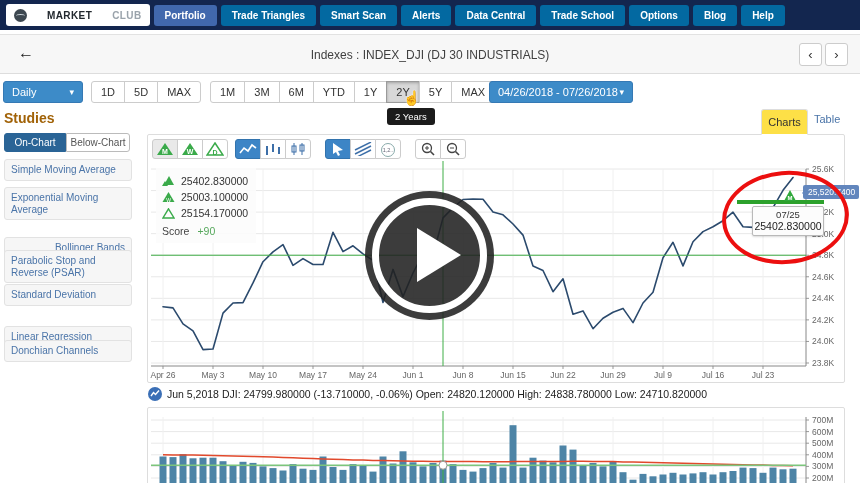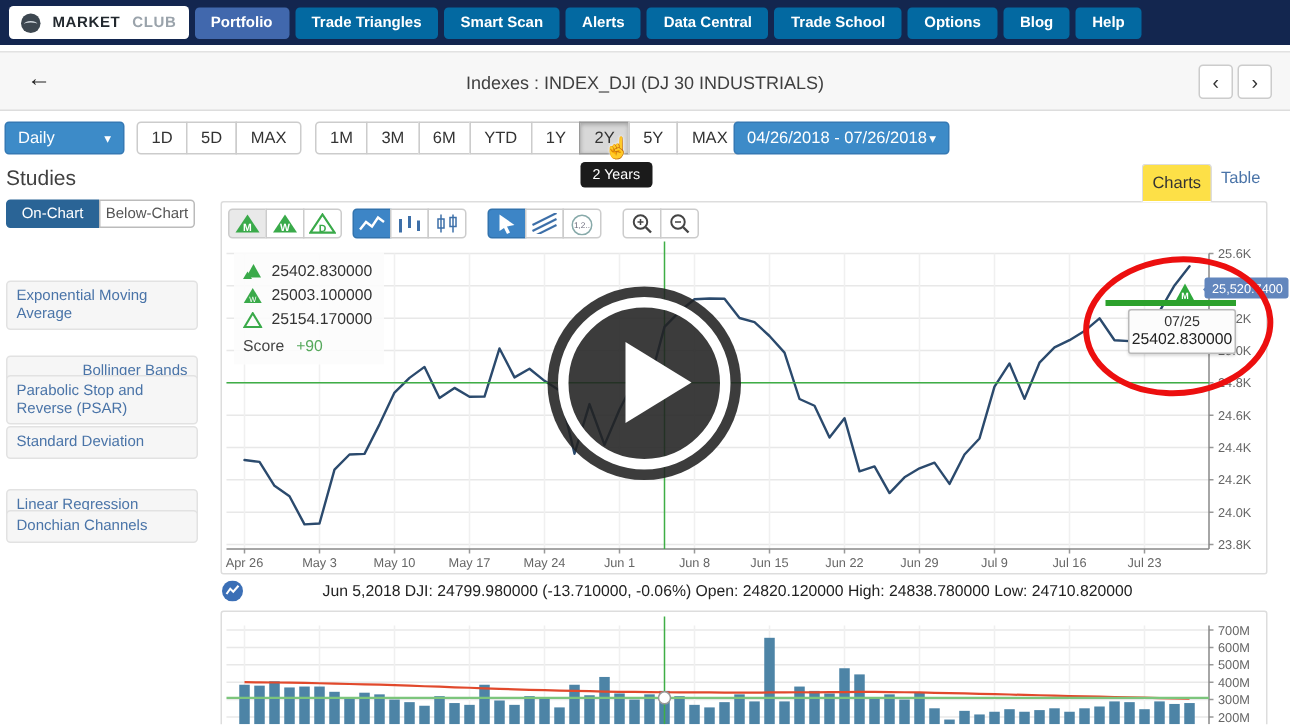--- a/index.html
+++ b/index.html
@@ -2,21 +2,21 @@
 <html><head>
 <meta charset="utf-8">
 <style>
   * { margin:0; padding:0; box-sizing:border-box; }
   html,body { background:#fff; }
   body { font-family:"Liberation Sans", sans-serif; }
   .stage { position:relative; width:860px; height:483px; overflow:hidden; background:#fff; }
 
   
   .topnav { position:absolute; left:0; top:0; width:860px; height:30px; background:#13264f; display:flex; align-items:center; gap:4px; padding:0 6px; }
-  .logo { background:#fff; border-radius:3px; height:22px; display:flex; align-items:center; padding:0 8px; gap:8px; cursor:pointer; }
+  .logo { background:#fff; border-radius:3px; height:22px; display:flex; align-items:center; padding:0 8px; gap:20px; cursor:pointer; }
   .logo .globe { width:13px; height:13px; border-radius:50%; background:#3d4750; position:relative; flex:0 0 auto; }
   .logo .globe::after { content:""; position:absolute; left:2px; top:5px; width:9px; height:3px; border-radius:50%; border-top:1.5px solid #cfd6dc; }
   .logo .lm { font-size:10px; font-weight:bold; color:#22282e; letter-spacing:.4px; }
   .logo .lc { font-size:10px; font-weight:bold; color:#9aa3ab; letter-spacing:.4px; }
   .navitem { color:#fff; font-size:10px; font-weight:bold; background:#0369a1; border-radius:3px; padding:5px 11px; cursor:pointer; white-space:nowrap; }
   .navitem.active { background:#4168ad; }
 
   
   .header { position:absolute; left:0; top:34px; width:860px; height:40px; background:#f7f7f7; border-top:1px solid #e2e2e2; border-bottom:1px solid #ddd; }
   .back { position:absolute; left:18px; top:9px; font-size:16px; font-weight:bold; color:#222; cursor:pointer; }
@@ -30,21 +30,21 @@
   .bgroup .btn { margin-left:-1px; padding:0 9px; }
   .bgroup .btn:first-child { margin-left:0; border-radius:3px 0 0 3px; }
   .bgroup .btn:last-child { border-radius:0 3px 3px 0; }
   .btn.pressed { background:#d8d8d8; border-color:#9a9a9a; box-shadow:inset 0 1px 3px rgba(0,0,0,.25); }
   .bluebtn { position:absolute; top:81px; height:22px; background:#3d8bc8; border:1px solid #3579b4; border-radius:3px; color:#fff; font-size:11px; display:flex; align-items:center; cursor:pointer; }
   .bluebtn .caret { font-size:9px; margin-left:auto; }
   .tooltip2y { position:absolute; left:387px; top:108px; background:#1b1b1b; color:#fff; font-size:9.5px; padding:3px 8px; border-radius:3px; z-index:26; }
   .handcursor { position:absolute; left:403px; top:90px; font-size:14px; color:#111; z-index:27; text-shadow:0 0 2px #fff; }
 
   
-  .studies-h { position:absolute; left:4px; top:110px; font-size:14px; font-weight:normal; color:#404040; }
+  .studies-h { position:absolute; left:4px; top:110px; font-size:14px; font-weight:bold; color:#a16207; }
   .stab { position:absolute; top:133px; height:19px; font-size:10px; display:flex; align-items:center; justify-content:center; border:1px solid #2a6496; cursor:pointer; }
   .stab.on  { left:4px;  width:62px; background:#2a6496; color:#fff; border-radius:3px 0 0 3px; }
   .stab.off { left:66px; width:64px; background:#fff; color:#555; border-color:#bbb; border-radius:0 3px 3px 0; }
   .study { position:absolute; left:4px; width:128px; background:#f6f6f6; border:1px solid #e2e2e2; border-radius:3px; color:#4a74a8; font-size:10px; line-height:11.5px; padding:4px 6px; cursor:pointer; }
 
   
   .vtab-charts { position:absolute; left:761px; top:109px; width:47px; height:26px; background:#fde047; border:1px solid #ddd; border-bottom:1px solid #fff; border-radius:3px 3px 0 0; font-size:11px; color:#333; text-align:center; line-height:24px; z-index:6; cursor:pointer; }
   .vtab-table  { position:absolute; left:814px; top:113px; font-size:11px; color:#4a74a8; cursor:pointer; }
 
   
@@ -73,21 +73,21 @@
   .gtri { position:absolute; left:783px; top:188px; z-index:19; }
   .ctooltip { position:absolute; left:752px; top:206px; width:72px; background:#fcfcfc; border:1px solid #b9b9b9; border-radius:2px; z-index:20; text-align:center; padding:2px 0 3px; box-shadow:0 1px 2px rgba(0,0,0,.15); }
   .ctooltip .d { font-size:9.5px; color:#333; }
   .ctooltip .v { font-size:10.5px; color:#222; }
   .badge { position:absolute; left:803px; top:185px; background:#6286bd; color:#fff; font-size:8.5px; padding:2px 4px 2px 5px; border-radius:2px; z-index:24; }
   .badge::before { content:""; position:absolute; left:-5px; top:4px; border:4px solid transparent; border-right-color:#6286bd; }
   .redcircle { position:absolute; left:722px; top:171px; width:127px; height:93px; border:4px solid #ec0f0f; border-radius:50%; transform:rotate(-5deg); z-index:30; }
 
   
   .status { position:absolute; left:148px; top:385px; height:17px; display:flex; align-items:center; gap:5px; z-index:5; }
-  .status .txt { font-size:10.5px; color:#222;margin-left:48px; }
+  .status .txt { font-size:10.5px; color:#222; }
 
   
   .play { position:absolute; left:365px; top:191px; width:129px; height:129px; border-radius:50%; background:rgba(33,33,33,.88); z-index:40; cursor:pointer; }
   .play .ring { position:absolute; left:7px; top:7px; right:7px; bottom:7px; border:7px solid #fff; border-radius:50%; }
   .play .tri { position:absolute; left:52px; top:37px; width:0; height:0; border-left:44px solid #fff; border-top:27px solid transparent; border-bottom:27px solid transparent; }
 </style>
 </head>
 <body>
 
 <div class="stage">
@@ -138,20 +138,21 @@
   <div class="bluebtn" style="left:489px; width:144px; padding:0 8px;">
     <span>04/26/2018 - 07/26/2018</span>
     <span class="caret">▾</span>
   </div>
   <div class="handcursor">☝</div>
   <div class="tooltip2y">2 Years</div>
 
   <div class="studies-h">Studies</div>
   <div class="stab on">On-Chart</div>
   <div class="stab off">Below-Chart</div>
+  <div class="study" style="top:159px;">Simple Moving Average</div>
   <div class="study" style="top:187px;">Exponential Moving Average</div>
   <div class="study" style="top:237px;text-align:right;">Bollinger Bands</div>
   <div class="study" style="top:250px;">Parabolic Stop and Reverse (PSAR)</div>
   <div class="study" style="top:284px;">Standard Deviation</div>
   <div class="study" style="top:312px;margin-top:14px;">Linear Regression Channel</div>
   <div class="study" style="top:340px;">Donchian Channels</div>
 
   <div class="vtab-charts">Charts</div>
   <div class="vtab-table">Table</div>
 

